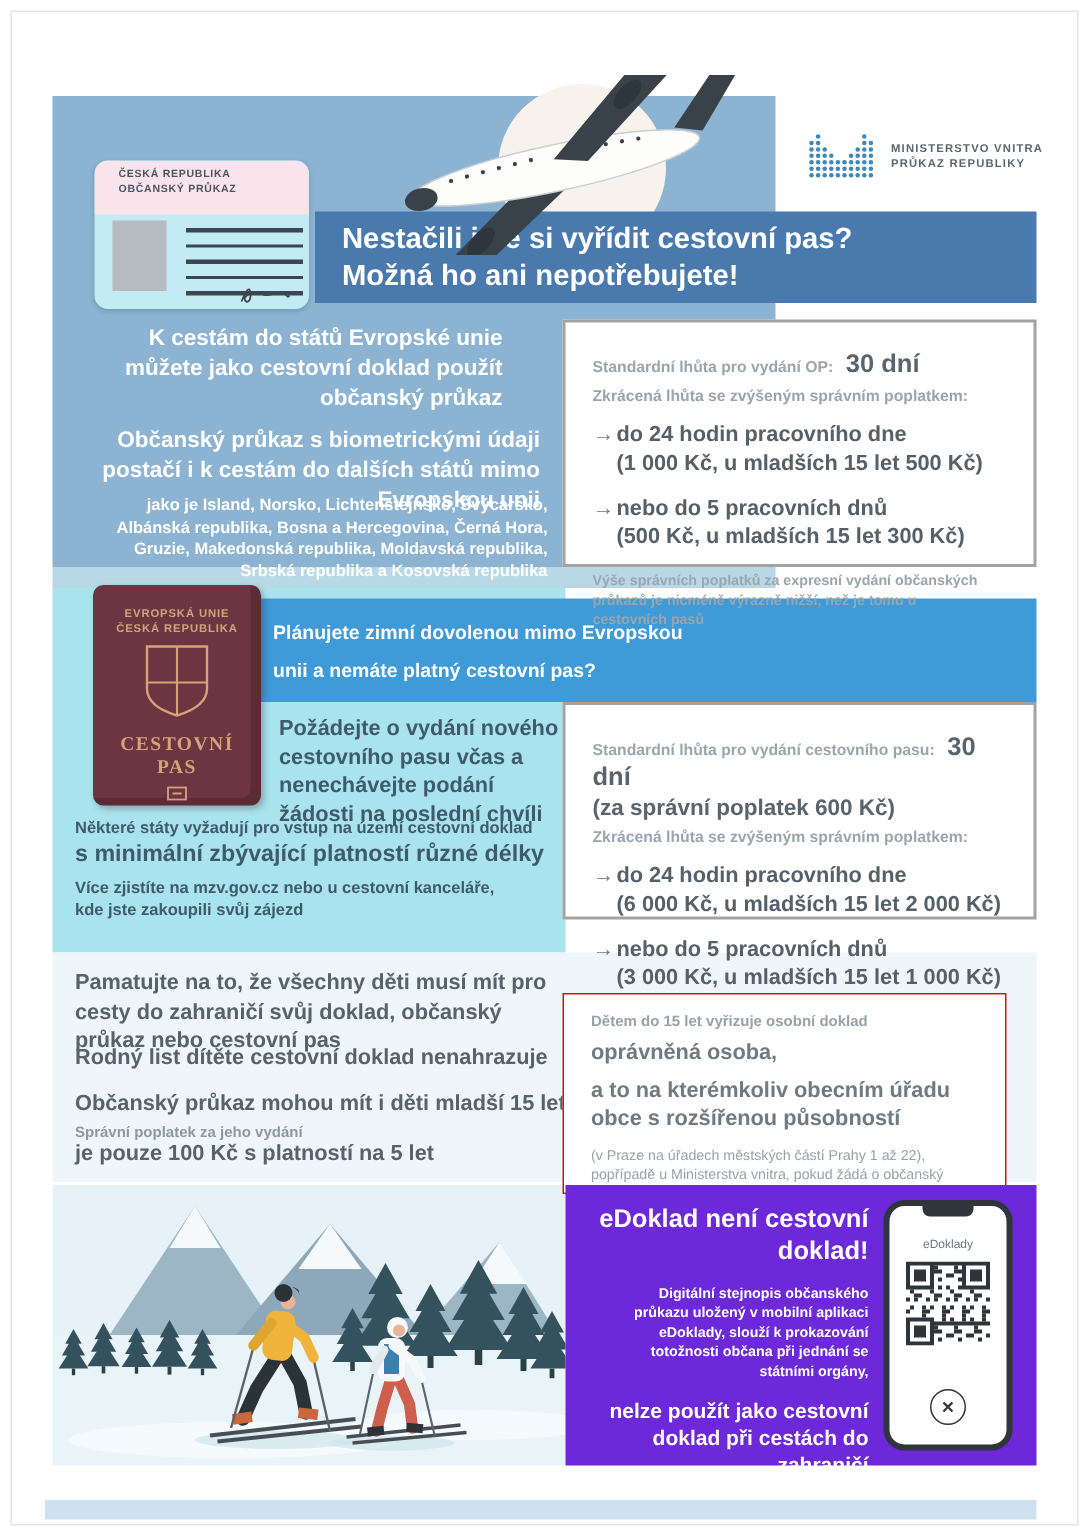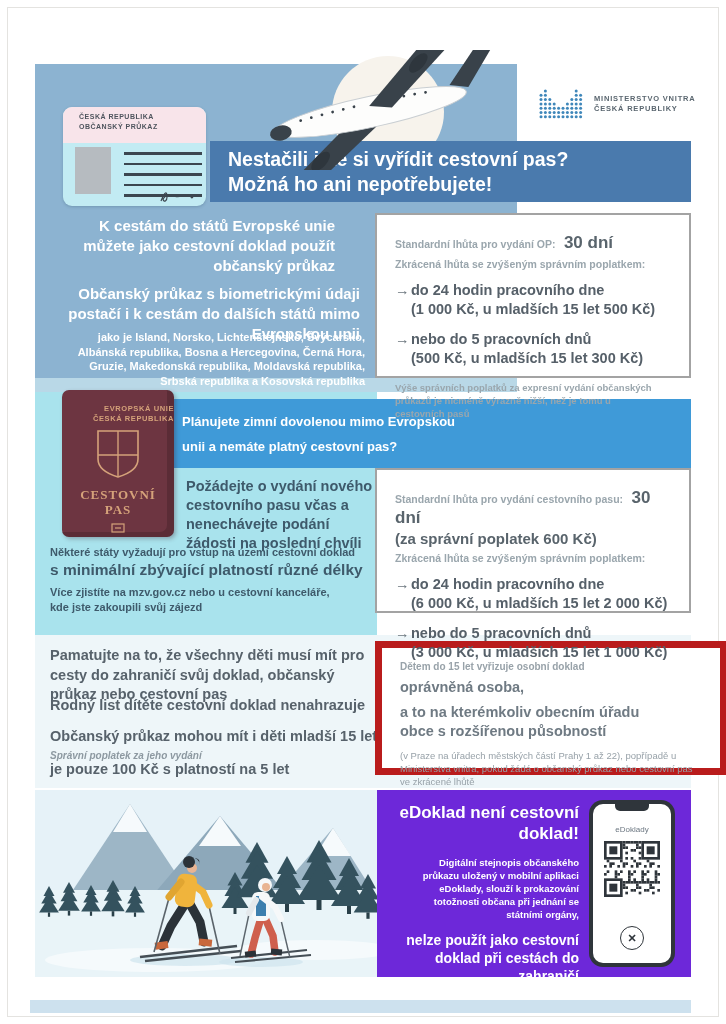--- a/index.html
+++ b/index.html
@@ -45,36 +45,36 @@
   .fee-bullet{margin-top:11px;display:flex;font-size:14.5px;font-weight:bold;color:#566069;line-height:19px;}
   .fee-arrow{width:16px;flex:none;color:#6b767e;}
   .fee-note{font-size:9.5px;font-weight:bold;color:#9aa6ad;line-height:13px;margin-top:13px;width:265px;}
 
   
   .s2-bg{left:35px;top:392px;width:342px;height:243px;background:#a9e3ed;}
   .banner2{left:160px;top:399px;width:531px;height:69px;background:#3f9ad8;color:#fff;
            font-size:13px;font-weight:bold;line-height:25px;padding:10px 0 0 22px;box-sizing:border-box;z-index:2;}
   .passport{left:62px;top:390px;width:112px;height:147px;background:#6d3541;border-radius:7px;z-index:3;
             box-shadow:inset -7px -5px 0 rgba(0,0,0,.16),2px 2px 4px rgba(60,30,40,.3);text-align:center;}
-  .pp-top{font-size:7.5px;font-weight:bold;color:#d5a27a;letter-spacing:.6px;line-height:10px;margin-top:14px;text-align:right;}
+  .pp-top{font-size:7.5px;font-weight:bold;color:#d5a27a;letter-spacing:.6px;line-height:10px;margin-top:14px;}
   .pp-title{font-family:"Liberation Serif",serif;font-weight:bold;color:#d5a27a;font-size:13px;line-height:15px;letter-spacing:1px;}
   .s2-p1{left:186px;top:477px;width:195px;font-size:14.5px;font-weight:bold;color:#3e5a6b;line-height:19px;z-index:3;}
   .s2-note-s{left:50px;top:546px;width:320px;font-size:11px;font-weight:bold;color:#3e5a6b;z-index:3;}
   .s2-note-b{left:50px;top:561px;width:330px;font-size:15.5px;font-weight:bold;color:#3e5a6b;z-index:3;}
   .s2-note-m{left:50px;top:585px;width:300px;font-size:11px;font-weight:bold;color:#3e5a6b;line-height:14.5px;z-index:3;}
 
   
   .s3-bg{left:35px;top:635px;width:656px;height:153px;background:#eef6f9;}
   .s3-t{color:#57626b;font-weight:bold;z-index:2;}
   .s3-p1{left:50px;top:646px;width:335px;font-size:14.5px;line-height:19.5px;}
   .s3-p2{left:50px;top:697px;width:340px;font-size:14.5px;}
   .s3-p3{left:50px;top:728px;width:340px;font-size:14.5px;}
-  .s3-p4s{left:50px;top:750px;font-size:10px;color:#8d99a1;font-weight:bold;z-index:2;font-style:italic;}
+  .s3-p4s{left:50px;top:750px;font-size:10px;color:#8d99a1;font-weight:bold;z-index:2;}
   .s3-p4b{left:50px;top:761px;width:320px;font-size:14.5px;}
-  .s3-box{left:375px;top:641px;width:352px;height:134px;background:#fff;border:7px solid #b91c1c;box-sizing:border-box;padding:13px 18px;z-index:2;}
+  .s3-box{left:375px;top:662px;width:296px;height:134px;background:#fff;border:1px solid #b91c1c;box-sizing:border-box;padding:13px 18px;z-index:2;}
   .s3-box-s1{font-size:10px;font-weight:bold;color:#98a2a9;}
   .s3-box-b1{font-size:14.5px;font-weight:bold;color:#6f7a83;margin-top:7px;}
   .s3-box-b2{font-size:14.5px;font-weight:bold;color:#6f7a83;margin-top:8px;width:270px;line-height:19px;}
   .s3-box-s2{font-size:9.5px;font-weight:normal;color:#98a2a9;line-height:13px;margin-top:8px;}
 
   
   .ski{left:35px;top:790px;width:342px;height:187px;z-index:1;}
   .edk{left:377px;top:790px;width:314px;height:187px;background:#6d28d9;z-index:2;}
   .edk-text{position:absolute;left:10px;top:12px;width:192px;text-align:right;color:#fff;}
   .edk-title{font-size:17px;font-weight:bold;line-height:21px;}
@@ -149,21 +149,21 @@
         <circle cx="16.200000000000003" cy="29.799999999999997" r="1.5" fill="#3f87ba"></circle>
         <circle cx="20.6" cy="29.799999999999997" r="1.5" fill="#3f87ba"></circle>
         <circle cx="25" cy="29.799999999999997" r="1.5" fill="#3f87ba"></circle>
         <circle cx="29.400000000000002" cy="29.799999999999997" r="1.5" fill="#3f87ba"></circle>
         <circle cx="33.800000000000004" cy="29.799999999999997" r="1.5" fill="#3f87ba"></circle>
         <circle cx="38.2" cy="29.799999999999997" r="1.5" fill="#3f87ba"></circle>
         <circle cx="42.6" cy="29.799999999999997" r="1.5" fill="#3f87ba"></circle>
       </svg>
     <div class="logo-text">
       <div>MINISTERSTVO VNITRA</div>
-      <div>ČESKÁ REPUBLIKY</div>
+      <div>PRŮKAZ REPUBLIKY</div>
     </div>
   </div>
 
   <div class="abs plane-circle"></div>
   <svg class="abs plane" viewBox="0 0 302 120">
     <g transform="rotate(-12 150 60)">
       <polygon points="233,52 270,16 283,23 251,58" fill="#39424a"></polygon>
       <polygon points="128,68 68,108 94,114 160,73" fill="#39424a"></polygon>
       <ellipse cx="91" cy="100" rx="12" ry="6" fill="#2e363d" transform="rotate(-35 91 100)"></ellipse>
       <ellipse cx="150" cy="62" rx="98" ry="15.5" fill="#fdfdfc" stroke="#c9ced2" stroke-width="1"></ellipse>

